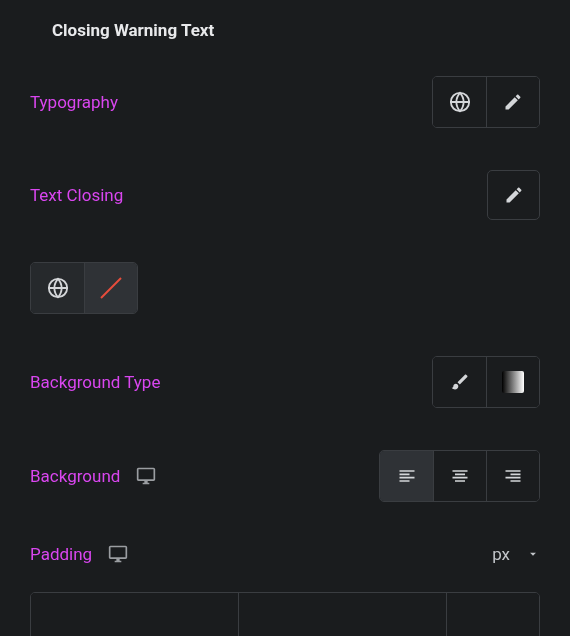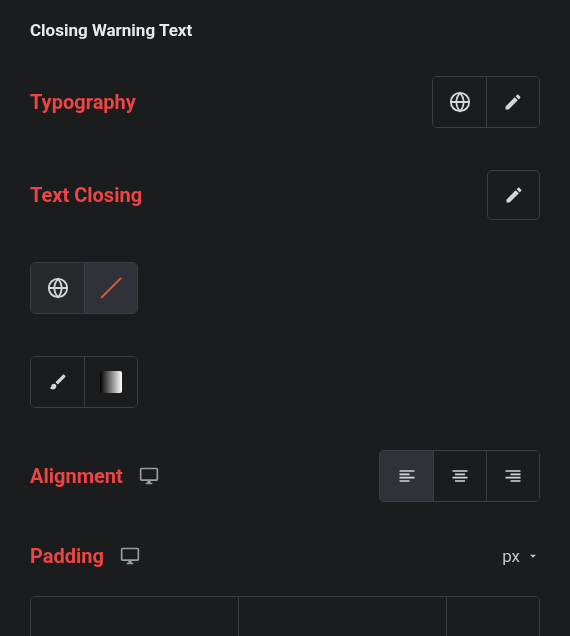--- a/index.html
+++ b/index.html
@@ -13,34 +13,35 @@
     width: 570px;
     height: 636px;
     padding: 20px 30px;
     color: #d4d6d9;
   }
   .section-title {
     font-size: 17px;
     font-weight: 700;
     color: #e8e9eb;
     margin-bottom: 36px;
+    margin-left: 22px;
   }
   .control-row {
     display: flex;
     align-items: center;
     justify-content: space-between;
     margin-bottom: 42px;
   }
   .control-row.tight {
     margin-bottom: 28px;
   }
   .control-label {
-    font-size: 20px;
-    font-weight: 700;
-    color: #ef4444;
+    font-size: 17px;
+    font-weight: 400;
+    color: #d946ef;
     display: flex;
     align-items: center;
     gap: 16px;
   }
   .btn-group {
     display: flex;
     border: 1px solid #3a3d41;
     border-radius: 5px;
     overflow: hidden;
   }
@@ -80,21 +81,21 @@
     color: #d4d6d9;
   }
   .icon {
     display: inline-flex;
     align-items: center;
     justify-content: center;
   }
   .unit-select {
     display: flex;
     align-items: center;
-    gap: 6px;
+    gap: 16px;
     font-size: 17px;
     color: #c2c5c9;
     cursor: pointer;
   }
   .padding-inputs {
     display: flex;
     border: 1px solid #3a3d41;
     border-radius: 5px;
     overflow: hidden;
   }
@@ -172,39 +173,40 @@
       <span class="icon">
         <svg width="32" height="32" viewBox="0 0 32 32">
             <line x1="6" y1="26" x2="26" y2="6" stroke="#e74c3c" stroke-width="2"></line>
           </svg>
       </span>
     </button>
   </div>
 </div>
 
 <div class="control-row">
+  <div class="control-label">Background Type</div>
   <div class="btn-group">
     <button class="btn">
       <span class="icon">
         <svg width="20" height="20" viewBox="0 0 24 24" fill="currentColor">
             <path d="M7 14c-1.66 0-3 1.34-3 3 0 1.31-1.16 2-2 2 .92 1.22 2.49 2 4 2 2.21 0 4-1.79 4-4 0-1.66-1.34-3-3-3zm13.71-9.37l-1.34-1.34c-.39-.39-1.02-.39-1.41 0L9 12.25 11.75 15l8.96-8.96c.39-.39.39-1.02 0-1.41z"></path>
           </svg>
       </span>
     </button>
     <button class="btn">
       <span class="icon">
         <div class="gradient-swatch"></div>
       </span>
     </button>
   </div>
 </div>
 
 <div class="control-row">
   <div class="control-label">
-    <span>Alignment</span>
+    <span>Background</span>
     <span class="icon responsive-icon">
       <svg width="20" height="20" viewBox="0 0 24 24" fill="currentColor">
           <path d="M21 2H3c-1.1 0-2 .9-2 2v12c0 1.1.9 2 2 2h7v2H8v2h8v-2h-2v-2h7c1.1 0 2-.9 2-2V4c0-1.1-.9-2-2-2zm0 14H3V4h18v12z"></path>
         </svg>
     </span>
   </div>
   <div class="btn-group">
     <button class="btn active">
       <span class="icon">
         <svg width="20" height="20" viewBox="0 0 24 24" fill="currentColor">

